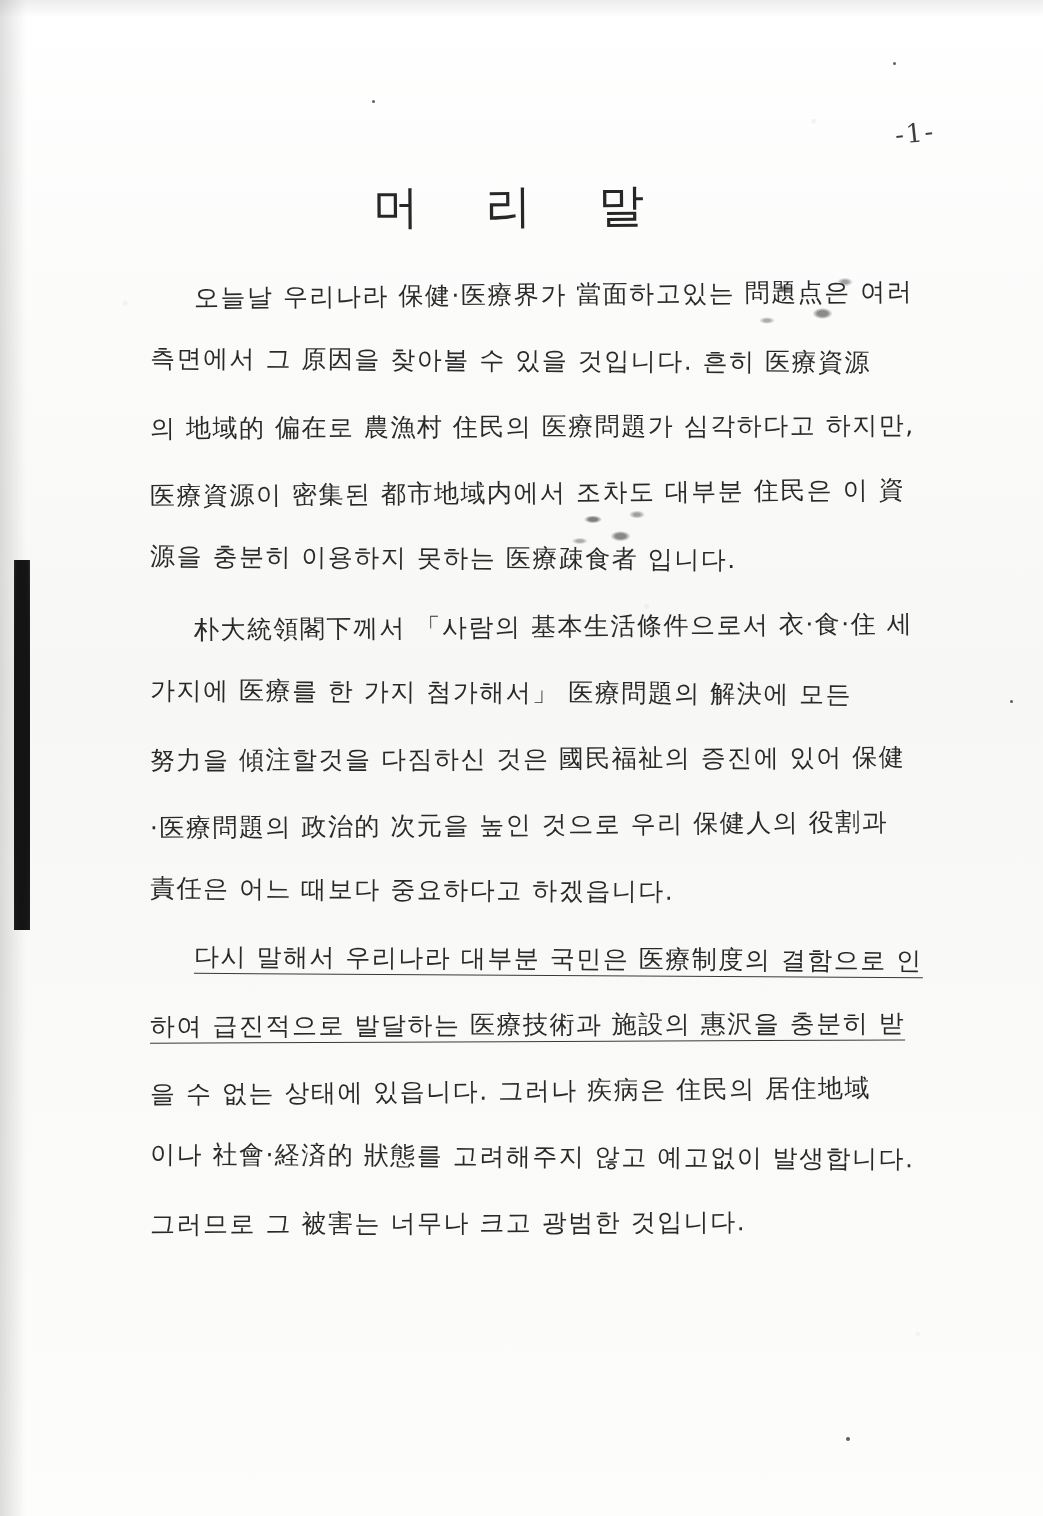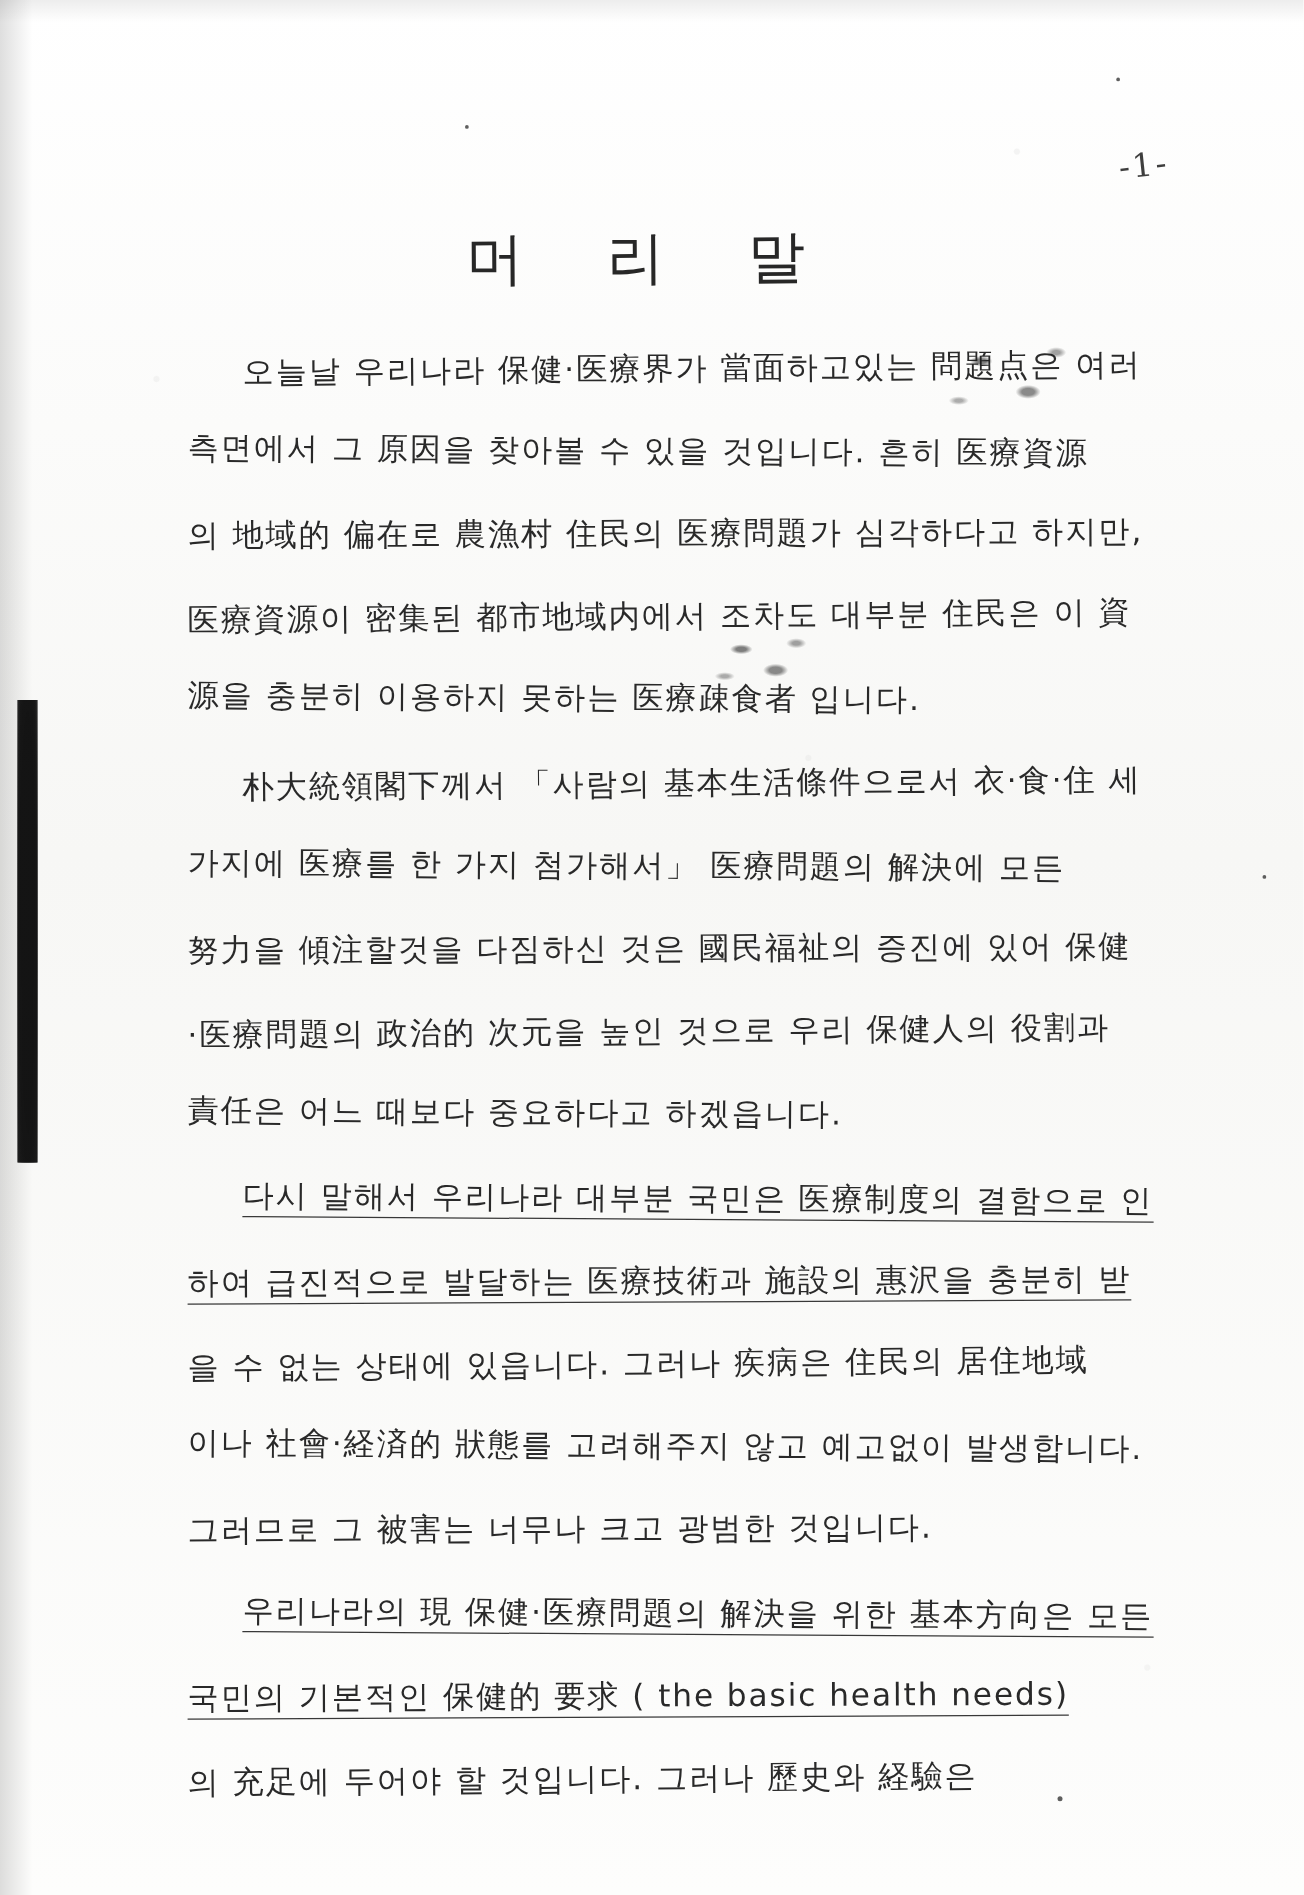--- a/index.html
+++ b/index.html
@@ -171,20 +171,15 @@
     </div>
 
     <div class="para">
       <div class="line ind sl2"><span class="u">다시 말해서 우리나라 대부분 국민은 医療制度의 결함으로 인</span></div>
       <div class="line sl3"><span class="u">하여 급진적으로 발달하는 医療技術과 施設의 惠沢을 충분히 받</span></div>
       <div class="line sl1"><span>을 수 없는 상태에 있읍니다. 그러나 疾病은 住民의 居住地域</span></div>
       <div class="line sl2"><span>이나 社會·経済的 狀態를 고려해주지 않고 예고없이 발생합니다.</span></div>
       <div class="line sl3"><span>그러므로 그 被害는 너무나 크고 광범한 것입니다.</span></div>
     </div>
 
-    <div class="para">
-      <div class="line ind sl2"><span class="u">우리나라의 現 保健·医療問題의 解決을 위한 基本方向은 모든</span></div>
-      <div class="line sl3"><span class="u">국민의 기본적인 保健的 要求 ( the basic health needs)</span></div>
-      <div class="line sl1"><span>의 充足에 두어야 할 것입니다. 그러나 歷史와 経驗은</span></div>
-    </div>
 
   </div>
 </div>
 
 </body></html>

